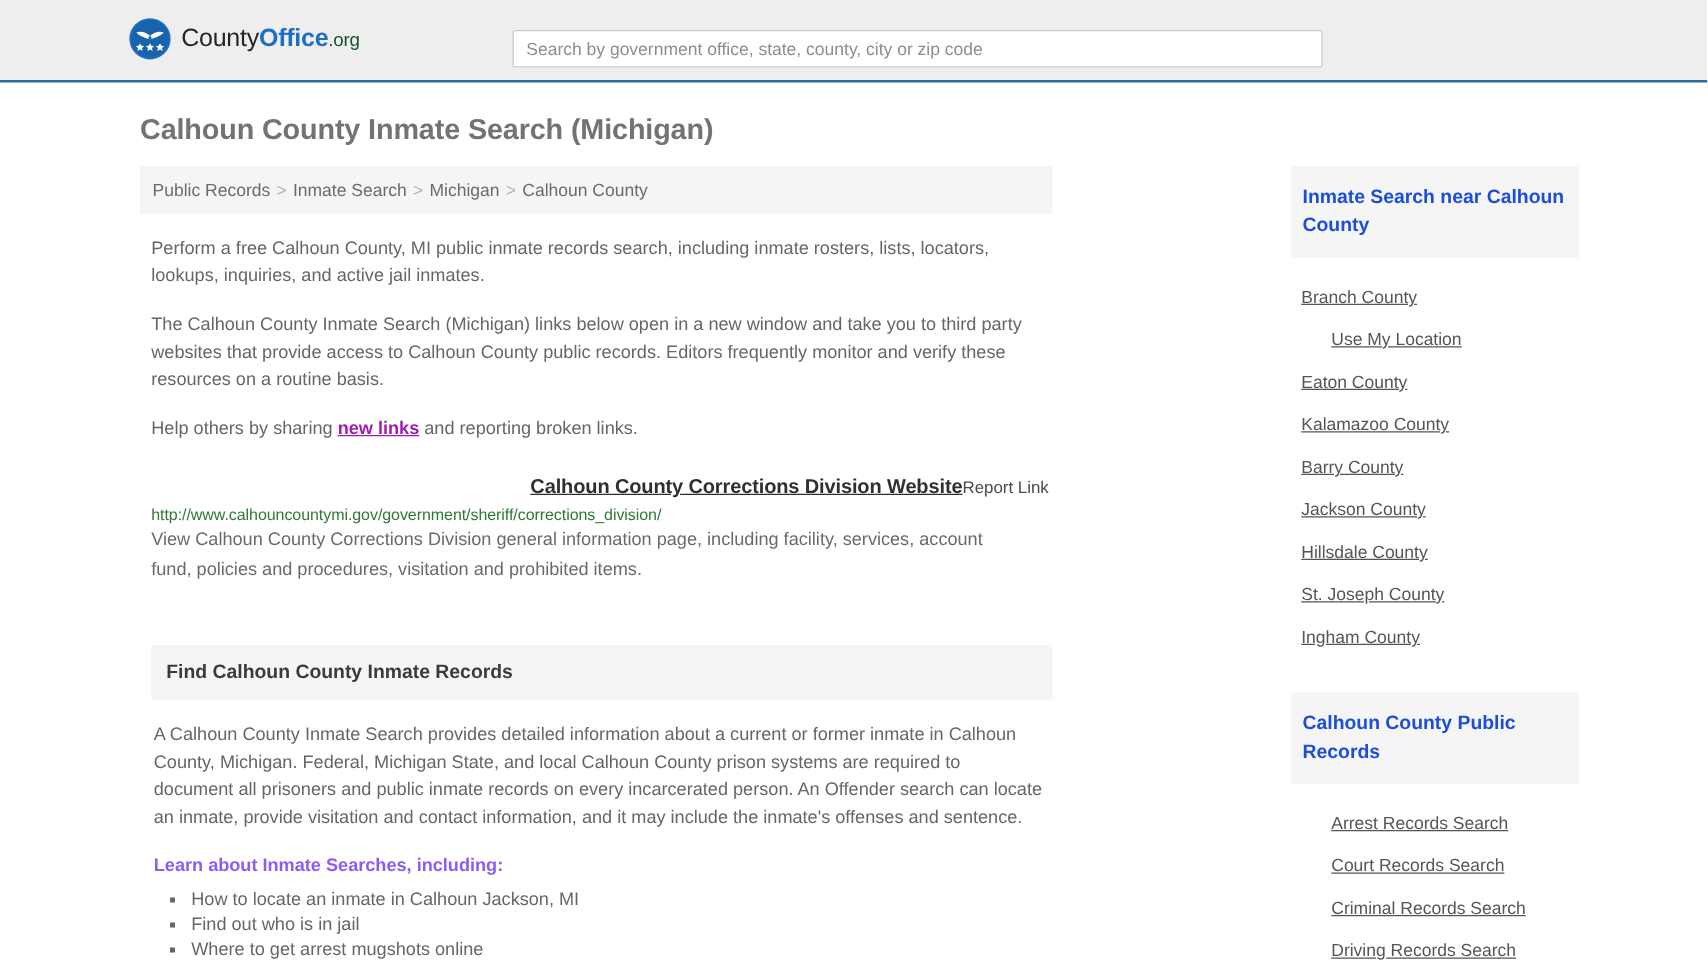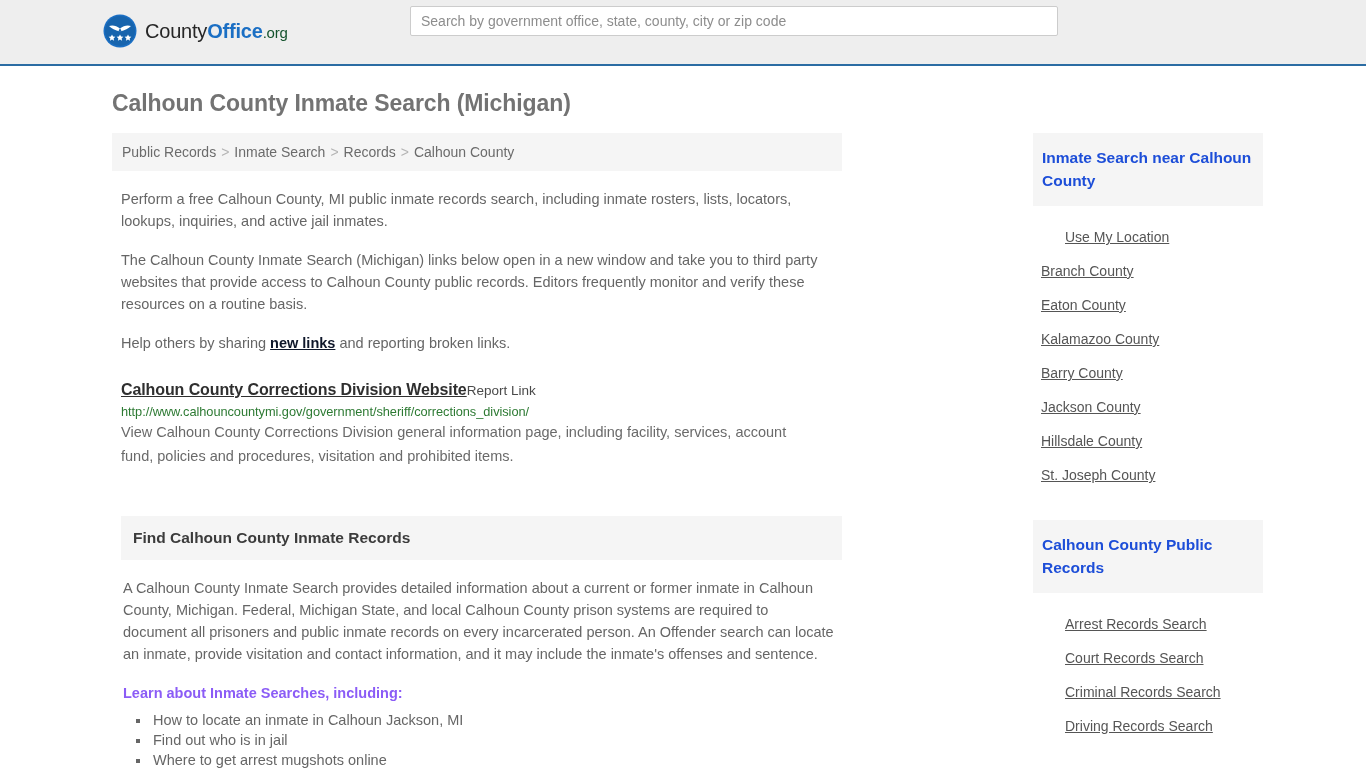--- a/index.html
+++ b/index.html
@@ -65,20 +65,21 @@
     height: 30px;
     box-sizing: border-box;
     border: 1px solid #cccccc;
     border-radius: 2px;
     background: #ffffff;
     padding: 0 10px;
     font-size: 14px;
     color: #333333;
     font-family: "Liberation Sans", sans-serif;
     outline: none;
+    margin-top: 18px;
   }
   .search-input::placeholder { color: #8d8d8d; }
 
   
   .page {
     width: 1160px;
     margin: 0 auto;
     position: relative;
   }
   .page-title {
@@ -123,34 +124,34 @@
 
   
   .para {
     font-size: 14.5px;
     line-height: 22px;
     color: #666666;
     margin: 17px 0 0 9px;
     max-width: 712px;
   }
   .para a.inline-link {
-    color: #0f172a;
+    color: #a21caf;
     font-weight: bold;
     text-align: right;
   }
 
   
   .result {
     margin: 27px 0 0 9px;
     position: relative;
   }
   .result-head {
     display: flex;
     align-items: baseline;
-    justify-content: flex-start;
+    justify-content: flex-end;
   }
   .result-title {
     font-size: 16px;
     font-weight: bold;
     color: #2f2f2f;
     text-decoration: underline;
     letter-spacing: -0.1px;
   }
   .report-link {
     font-size: 13.5px;
@@ -265,21 +266,21 @@
 
 <div class="page">
 
   <h1 class="page-title">Calhoun County Inmate Search (Michigan)</h1>
 
   <div class="columns">
 
     <div class="col-main">
 
       <nav class="breadcrumb">
-        <a href="#">Public Records</a><span class="sep">&gt;</span><a href="#">Inmate Search</a><span class="sep">&gt;</span><a href="#">Records</a><span class="sep">&gt;</span><a href="#">Calhoun County</a>
+        <a href="#">Public Records</a><span class="sep">&gt;</span><a href="#">Inmate Search</a><span class="sep">&gt;</span><a href="#">Michigan</a><span class="sep">&gt;</span><a href="#">Calhoun County</a>
       </nav>
 
       <p class="para">Perform a free Calhoun County, MI public inmate records search, including inmate rosters, lists, locators, lookups, inquiries, and active jail inmates.</p>
 
       <p class="para">The Calhoun County Inmate Search (Michigan) links below open in a new window and take you to third party websites that provide access to Calhoun County public records. Editors frequently monitor and verify these resources on a routine basis.</p>
 
       <p class="para"><span>Help others by sharing </span><a class="inline-link" href="#">new links</a><span> and reporting broken links.</span></p>
 
       <div class="result">
         <div class="result-head">
@@ -304,28 +305,29 @@
         </div>
       </div>
 
     </div>
 
     <div class="col-side">
 
       <div class="panel">
         <div class="panel-head">Inmate Search near Calhoun County</div>
         <ul class="panel-list">
+          <li><a href="#">Branch County</a></li>
           <li><a class="indented" href="#">Use My Location</a></li>
-          <li><a href="#">Branch County</a></li>
           <li><a href="#">Eaton County</a></li>
           <li><a href="#">Kalamazoo County</a></li>
           <li><a href="#">Barry County</a></li>
           <li><a href="#">Jackson County</a></li>
           <li><a href="#">Hillsdale County</a></li>
           <li><a href="#">St. Joseph County</a></li>
+          <li><a href="#">Ingham County</a></li>
         </ul>
       </div>
 
       <div class="panel">
         <div class="panel-head">Calhoun County Public Records</div>
         <ul class="panel-list">
           <li><a class="indented" href="#">Arrest Records Search</a></li>
           <li><a class="indented" href="#">Court Records Search</a></li>
           <li><a class="indented" href="#">Criminal Records Search</a></li>
           <li><a class="indented" href="#">Driving Records Search</a></li>

